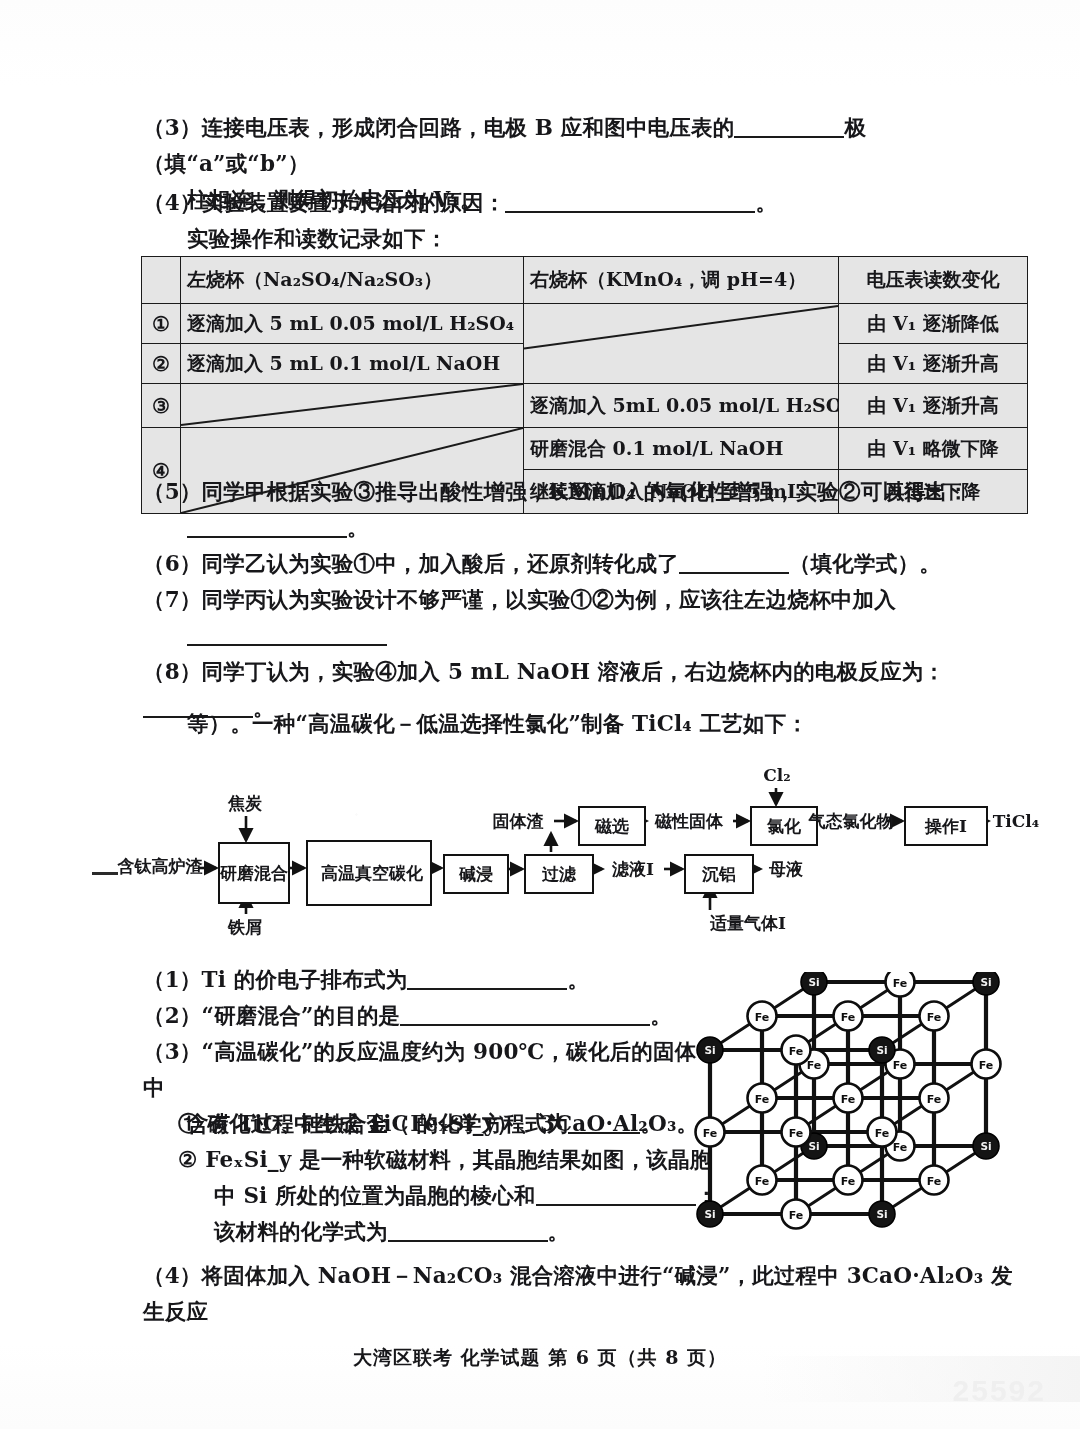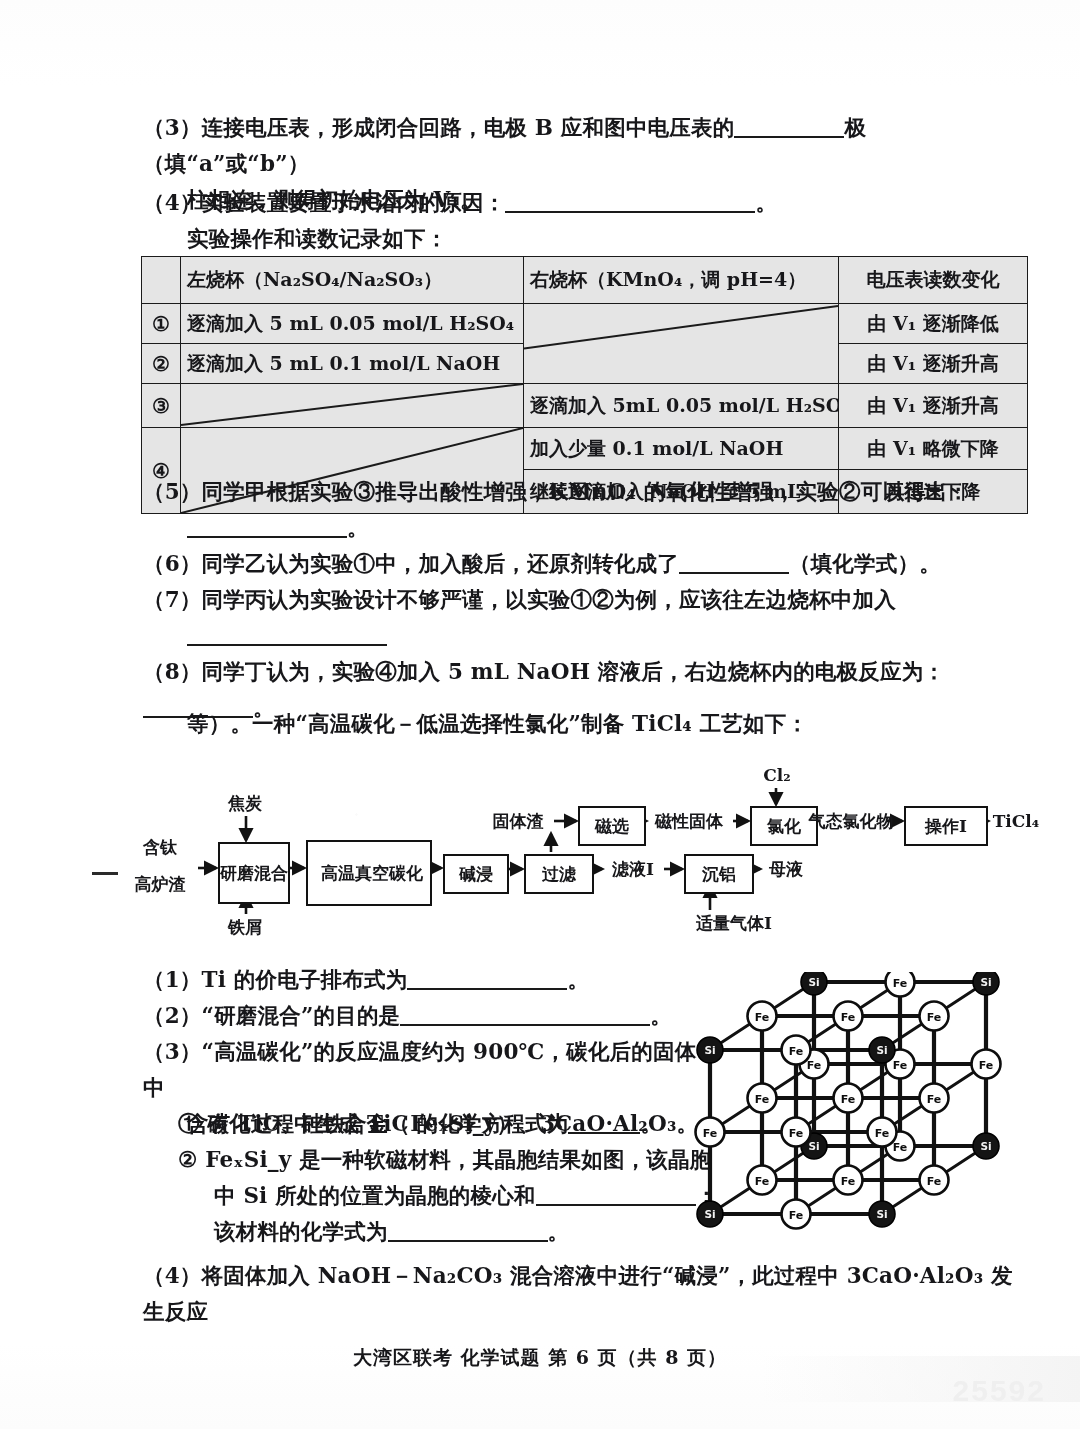--- a/index.html
+++ b/index.html
@@ -214,21 +214,21 @@
           <td class="c-volt">由 V₁ 逐渐升高</td>
         </tr>
 
         <tr style="height:42px;">
           <td class="c-idx" rowspan="2">④</td>
           <td class="c-left diag" rowspan="2">
             <svg viewBox="0 0 330 86" preserveAspectRatio="none" aria-hidden="true">
               <line x1="0" y1="86" x2="330" y2="0" stroke="#1b1b1b" stroke-width="2"></line>
             </svg>
           </td>
-          <td class="c-right cell-txt">加入少量 0.1 mol/L NaOH</td>
+          <td class="c-right cell-txt">研磨混合 0.1 mol/L NaOH</td>
           <td class="c-volt">由 V₁ 略微下降</td>
         </tr>
 
         <tr style="height:44px;">
           <td class="c-right cell-txt">继续逐滴加入 NaOH 至 5 mL</td>
           <td class="c-volt">再迅速下降</td>
         </tr>
       </tbody>
     </table>
   </div>
@@ -298,21 +298,21 @@
 
         <line x1="568" y1="83" x2="586" y2="83"></line>
 
         <line x1="644" y1="83" x2="664" y2="83"></line>
 
         <line x1="614" y1="124" x2="614" y2="100"></line>
       </g>
     </svg>
 
     <div id="flow-nodes">
-        <div class="flabel" style="left: 28px; top: 58px; width: 72px; height: 44px; display: flex; align-items: center; justify-content: center; flex-direction: column;">
+        <div class="flabel" style="left: 28px; top: 58px; width: 72px; height: 44px; display: flex; align-items: center; justify-content: center;">
           <span>含钛</span>
           <br>
           <span>高炉渣</span>
         </div>
         <div class="flabel" style="left: 126px; top: 6px; width: 46px; height: 22px; display: flex; align-items: center; justify-content: center;">
           <span>焦炭</span>
         </div>
         <div class="flabel" style="left: 126px; top: 130px; width: 46px; height: 22px; display: flex; align-items: center; justify-content: center;">
           <span>铁屑</span>
         </div>
@@ -360,21 +360,21 @@
         </div>
         <div class="flabel" style="left: 508px; top: 72px; width: 58px; height: 22px; display: flex; align-items: center; justify-content: center;">
           <span>滤液Ⅰ</span>
         </div>
         <div class="fbox" style="left: 588px; top: 68px; width: 54px; height: 30px;">
           <span>沉铝</span>
         </div>
         <div class="flabel" style="left: 666px; top: 72px; width: 48px; height: 22px; display: flex; align-items: center; justify-content: center;">
           <span>母液</span>
         </div>
-        <div class="flabel" style="left: 590px; top: 126px; width: 96px; height: 22px; display: flex; align-items: center; justify-content: center;">
+        <div class="flabel" style="left: 604px; top: 126px; width: 96px; height: 22px; display: flex; align-items: center; justify-content: center;">
           <span>适量气体Ⅰ</span>
         </div>
       </div>
   </div>
 
   <div class="q" style="position:absolute;left:143px;top:962px;width:560px;">
     <span class="ln"><span>（1）Ti 的价电子排布式为</span><span class="blank b-m"></span><span>。</span></span>
   </div>
 
   <div class="q" style="position:absolute;left:143px;top:998px;width:560px;">

